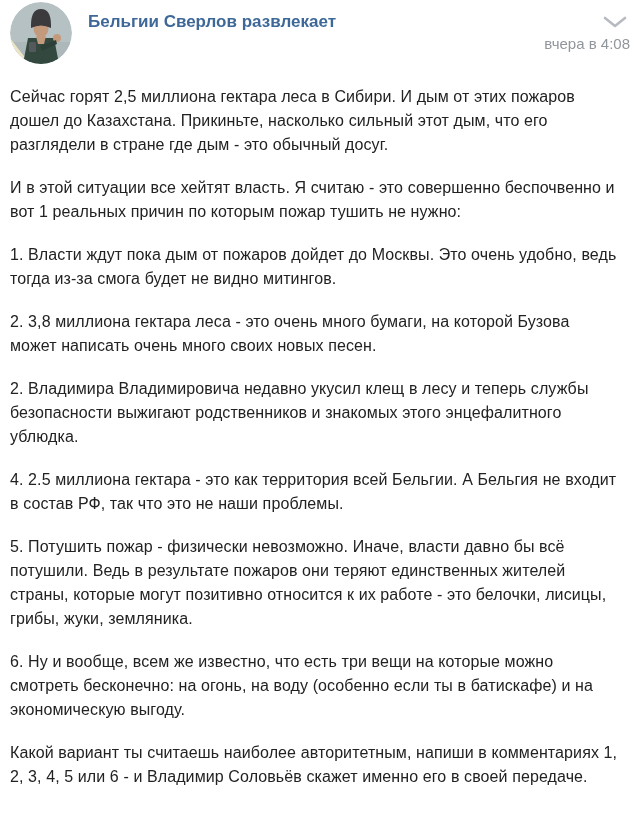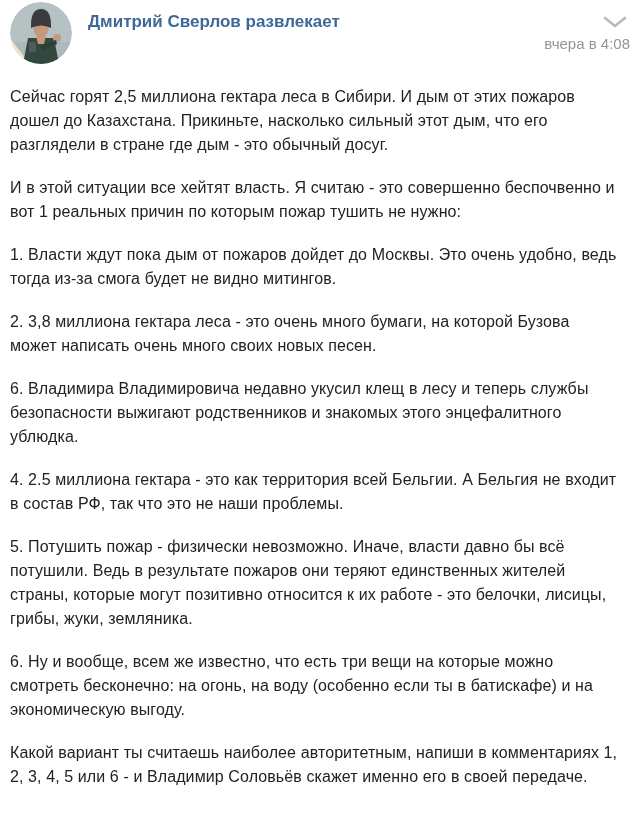--- a/index.html
+++ b/index.html
@@ -97,39 +97,39 @@
             <path d="M21 23 Q21 7 31 7 Q41 7 41 23 L41 26 Q31 21 21 26 Z" fill="#3b3b3d"></path>
             <circle cx="47" cy="36" r="4" fill="#c49a7d"></circle>
             <rect x="19" y="40" width="7" height="10" rx="1.5" fill="#55595b"></rect>
             <path d="M30 44 L46 38 L47 42 L32 49 Z" fill="#2c4038"></path>
           </g>
         </svg>
       </span>
     </div>
 
     <div class="author-block">
-      <a class="author-name">Дмитрий Сверлов развлекает</a>
+      <a class="author-name">Бельгии Сверлов развлекает</a>
       <div class="post-time">вчера в 4:08</div>
     </div>
 
     <button class="menu-button">
       <span>
         <svg width="26" height="14" viewBox="0 0 26 14" aria-hidden="true">
           <polyline points="3,3 13,11 23,3" fill="none" stroke="#b7bbc1" stroke-width="2.6" stroke-linecap="round" stroke-linejoin="round"></polyline>
         </svg>
       </span>
     </button>
 
   </div>
 
   <div class="post-body">
     <p>Сейчас горят 2,5 миллиона гектара леса в Сибири. И дым от этих пожаров дошел до Казахстана. Прикиньте, насколько сильный этот дым, что его разглядели в стране где дым - это обычный досуг.</p>
     <p>И в этой ситуации все хейтят власть. Я считаю - это совершенно беспочвенно и вот 1 реальных причин по которым пожар тушить не нужно:</p>
     <p>1. Власти ждут пока дым от пожаров дойдет до Москвы. Это очень удобно, ведь тогда из-за смога будет не видно митингов.</p>
     <p>2. 3,8 миллиона гектара леса - это очень много бумаги, на которой Бузова может написать очень много своих новых песен.</p>
-    <p>6. Владимира Владимировича недавно укусил клещ в лесу и теперь службы безопасности выжигают родственников и знакомых этого энцефалитного ублюдка.</p>
+    <p>2. Владимира Владимировича недавно укусил клещ в лесу и теперь службы безопасности выжигают родственников и знакомых этого энцефалитного ублюдка.</p>
     <p>4. 2.5 миллиона гектара - это как территория всей Бельгии. А Бельгия не входит в состав РФ, так что это не наши проблемы.</p>
     <p>5. Потушить пожар - физически невозможно. Иначе, власти давно бы всё потушили. Ведь в результате пожаров они теряют единственных жителей страны, которые могут позитивно относится к их работе - это белочки, лисицы, грибы, жуки, земляника.</p>
     <p>6. Ну и вообще, всем же известно, что есть три вещи на которые можно смотреть бесконечно: на огонь, на воду (особенно если ты в батискафе) и на экономическую выгоду.</p>
     <p>Какой вариант ты считаешь наиболее авторитетным, напиши в комментариях 1, 2, 3, 4, 5 или 6 - и Владимир Соловьёв скажет именно его в своей передаче.</p>
   </div>
 
 </div>
 
 </body></html>

